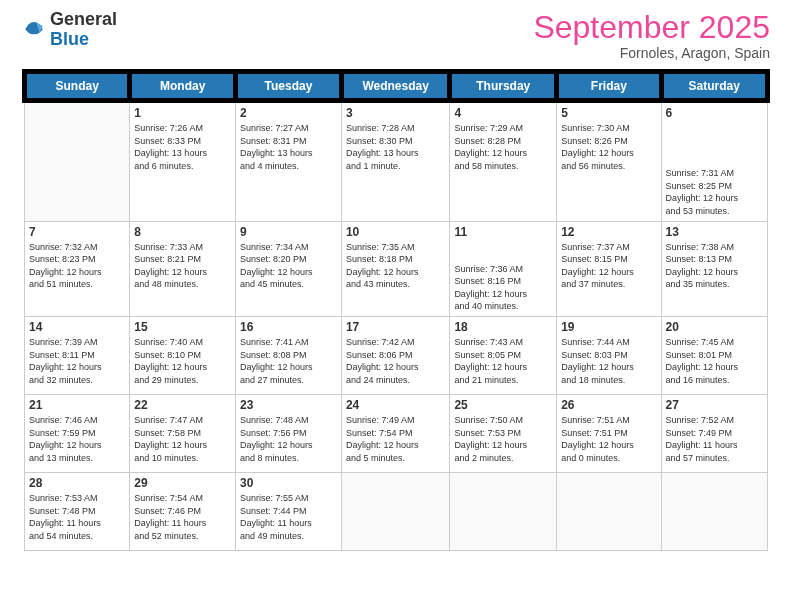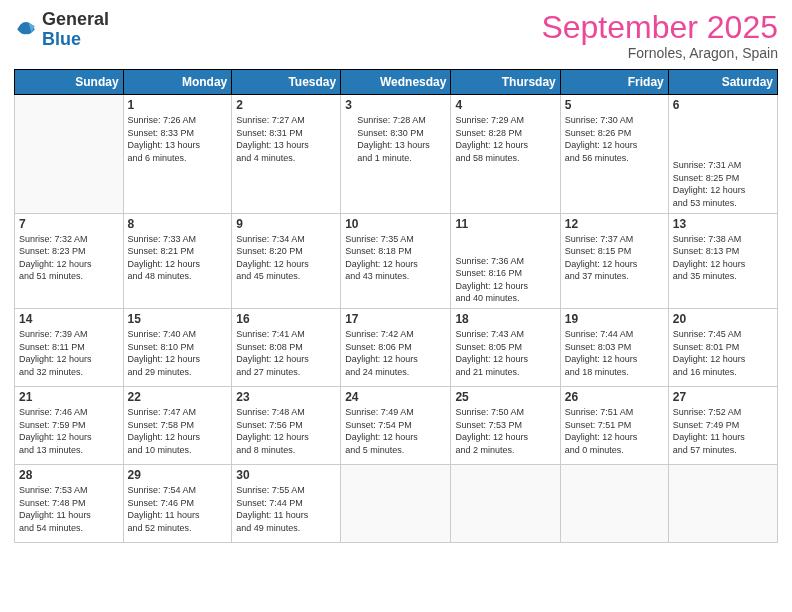--- a/index.html
+++ b/index.html
@@ -7,21 +7,21 @@
       width: 792px;
       height: 612px;
       font-family: Arial, sans-serif;
       background: #fff;
       overflow: hidden;
     }
     .page {
       width: 792px;
       height: 612px;
       background: #fff;
-      padding: 10px 14px;
+      padding: 10px 22px;
     }
     .header {
       display: flex;
       justify-content: space-between;
       align-items: flex-start;
       margin-bottom: 8px;
     }
     .logo {
       display: flex;
       align-items: center;
@@ -53,24 +53,24 @@
     }
     .calendar {
       width: 100%;
       border-collapse: collapse;
       font-size: 10px;
     }
     .calendar th {
       background: #2779b5;
       color: #fff;
       padding: 5px 4px;
-      text-align: right;
+      text-align: center;
       font-size: 12px;
       font-weight: bold;
-      border: 1px solid #000000;
+      border: 5px solid #000000;
     }
     .calendar td {
       border: 1px solid #ccc;
       vertical-align: top;
       padding: 3px 4px;
       width: 113px;
       height: 78px;
     }
     .day-num {
       font-size: 12px;
@@ -135,21 +135,21 @@
           </td>
           <td>
             <span class="day-num">2</span>
             <div class="day-info" style="white-space: pre-line;">Sunrise: 7:27 AM
 Sunset: 8:31 PM
 Daylight: 13 hours
 and 4 minutes.</div>
           </td>
           <td>
             <span class="day-num">3</span>
-            <div class="day-info" style="white-space: pre-line; margin-left: 12px;">Sunrise: 7:28 AM
+            <div class="day-info" style="white-space: pre-line;">Sunrise: 7:28 AM
 Sunset: 8:30 PM
 Daylight: 13 hours
 and 1 minute.</div>
           </td>
           <td>
             <span class="day-num">4</span>
             <div class="day-info" style="white-space: pre-line;">Sunrise: 7:29 AM
 Sunset: 8:28 PM
 Daylight: 12 hours
 and 58 minutes.</div>

